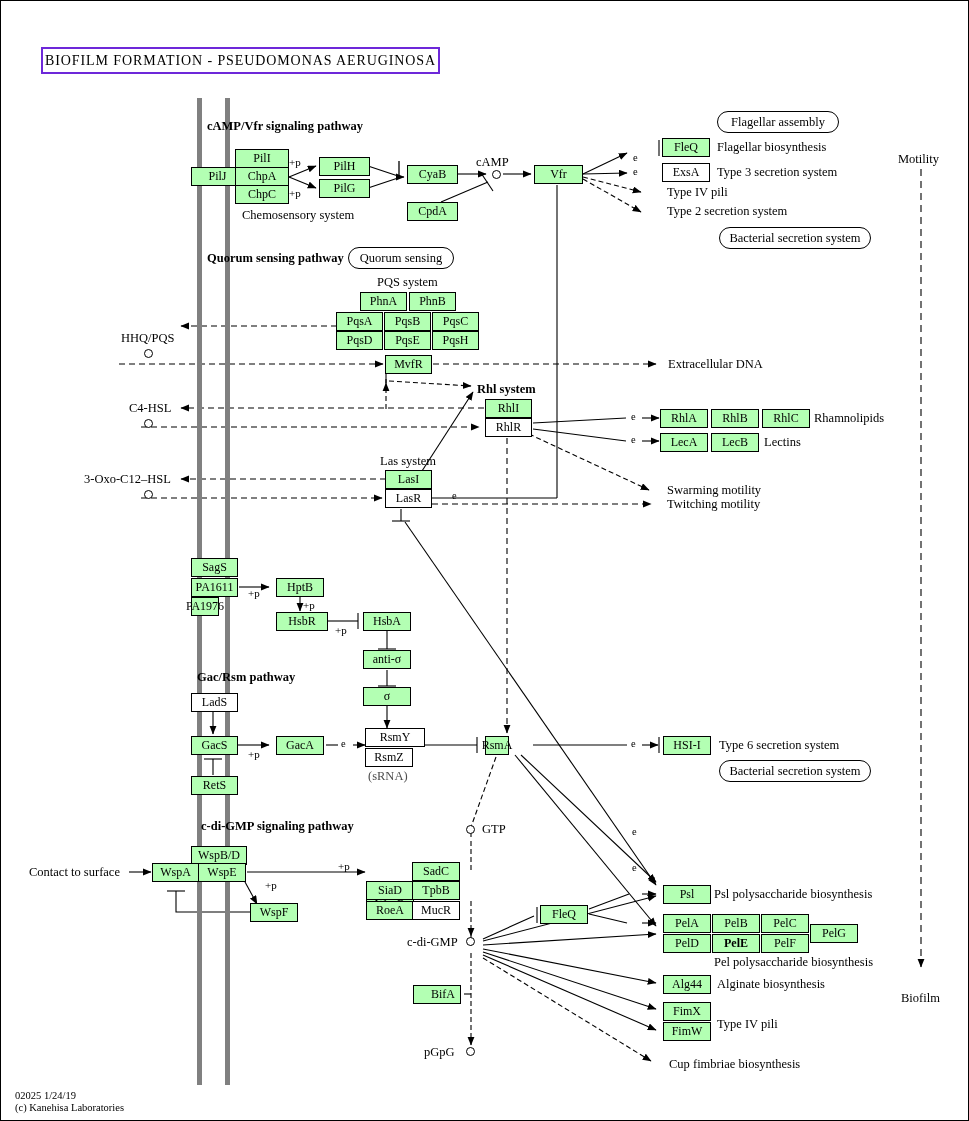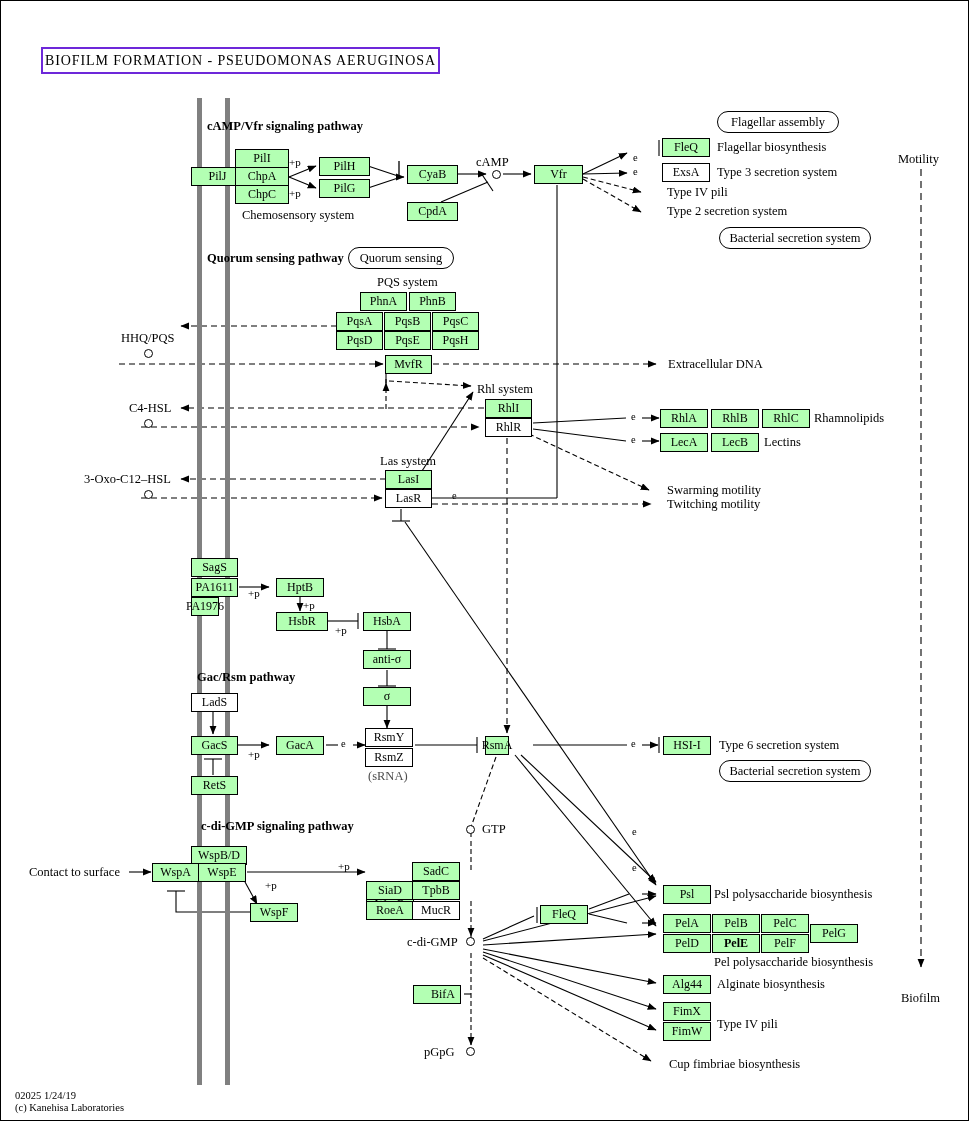--- a/index.html
+++ b/index.html
@@ -310,21 +310,21 @@
   <div class="gbox" style="left:383px; top:311px; width:47px;">PqsB</div>
   <div class="gbox" style="left:431px; top:311px; width:47px;">PqsC</div>
   <div class="gbox" style="left:335px; top:330px; width:47px;">PqsD</div>
   <div class="gbox" style="left:383px; top:330px; width:47px;">PqsE</div>
   <div class="gbox" style="left:431px; top:330px; width:47px;">PqsH</div>
   <div class="gbox" style="left:384px; top:354px; width:47px;">MvfR</div>
   <div class="lbl" style="left:120px; top:330px;">HHQ/PQS</div>
   <div class="cpd" style="left:143px; top:348px;"></div>
   <div class="lbl" style="left:667px; top:356px;">Extracellular DNA</div>
 
-  <div class="lbl" style="left:476px; top:381px;">Rhl system</div>
+  <div class="lbl" style="left:476px; top:381px;font-weight:bold;">Rhl system</div>
   <div class="gbox" style="left:484px; top:398px; width:47px;">RhlI</div>
   <div class="gbox white" style="left:484px; top:417px; width:47px;">RhlR</div>
   <div class="lbl" style="left:128px; top:400px;">C4-HSL</div>
   <div class="cpd" style="left:143px; top:418px;"></div>
   <div class="gbox" style="left:659px; top:408px; width:48px;">RhlA</div>
   <div class="gbox" style="left:710px; top:408px; width:48px;">RhlB</div>
   <div class="gbox" style="left:761px; top:408px; width:48px;">RhlC</div>
   <div class="lbl" style="left:813px; top:410px;">Rhamnolipids</div>
   <div class="gbox" style="left:659px; top:432px; width:48px;">LecA</div>
   <div class="gbox" style="left:710px; top:432px; width:48px;">LecB</div>
@@ -352,21 +352,21 @@
   <div class="lbl small" style="left:247px; top:586px;">+p</div>
   <div class="lbl small" style="left:302px; top:598px;">+p</div>
   <div class="lbl small" style="left:334px; top:623px;">+p</div>
 
   <div class="gbox white" style="left:190px; top:692px; width:47px;">LadS</div>
   <div class="gbox" style="left:190px; top:735px; width:47px;">GacS</div>
   <div class="gbox" style="left:190px; top:775px; width:47px;">RetS</div>
   <div class="gbox" style="left:275px; top:735px; width:48px;">GacA</div>
   <div class="lbl small" style="left:247px; top:747px;">+p</div>
   <div class="lbl tiny" style="left:340px; top:737px;">e</div>
-  <div class="gbox white" style="left:364px; top:727px; width:48px;">RsmY</div>
+  <div class="gbox white" style="left:364px; top:727px; width:60px;">RsmY</div>
   <div class="gbox white" style="left:364px; top:747px; width:48px;">RsmZ</div>
   <div class="lbl gray" style="left:367px; top:768px;">(sRNA)</div>
   <div class="gbox" style="left:484px; top:735px; width:24px;">RsmA</div>
   <div class="gbox" style="left:662px; top:735px; width:48px;">HSI-I</div>
   <div class="lbl" style="left:718px; top:737px;">Type 6 secretion system</div>
   <div class="lbl tiny" style="left:630px; top:737px;">e</div>
   <div class="lbl tiny" style="left:631px; top:825px;">e</div>
   <div class="lbl tiny" style="left:631px; top:861px;">e</div>
 
   <div class="lbl" style="left:28px; top:864px;">Contact to surface</div>

